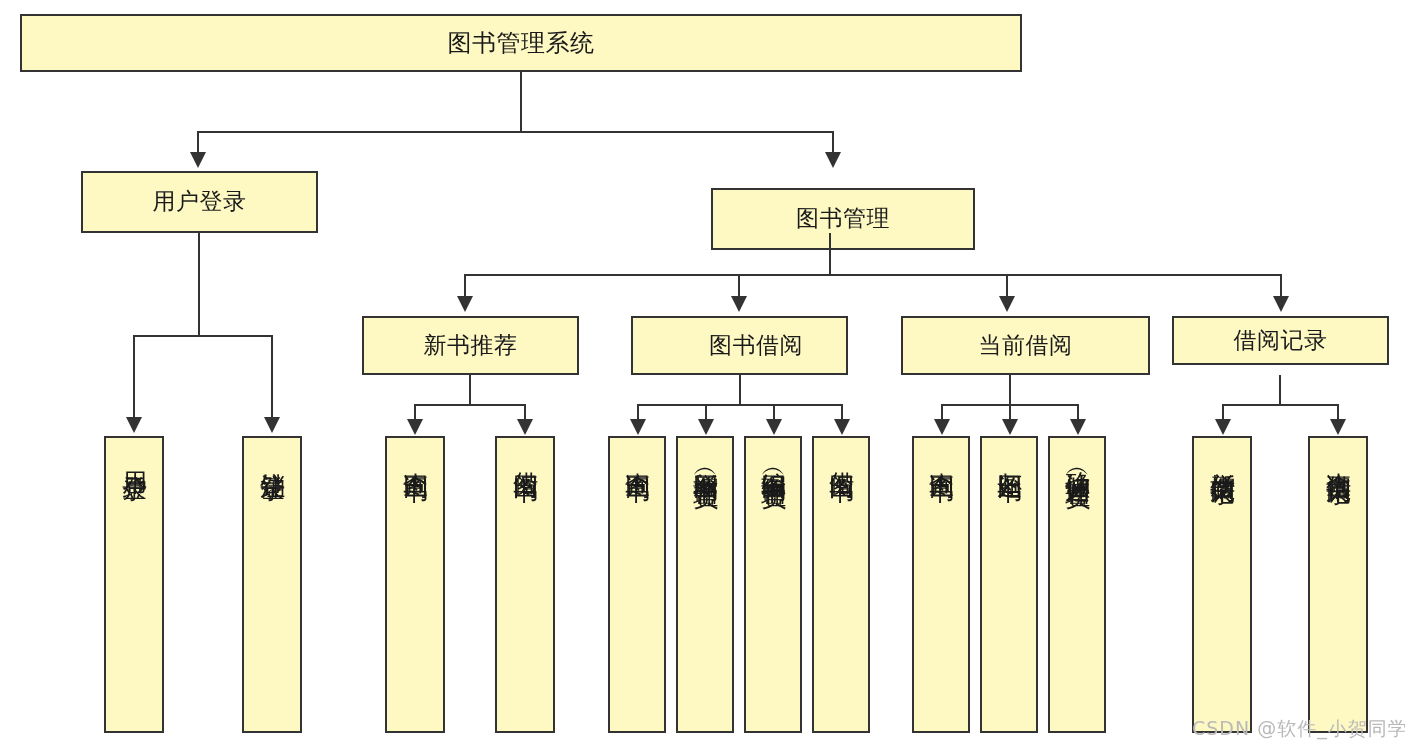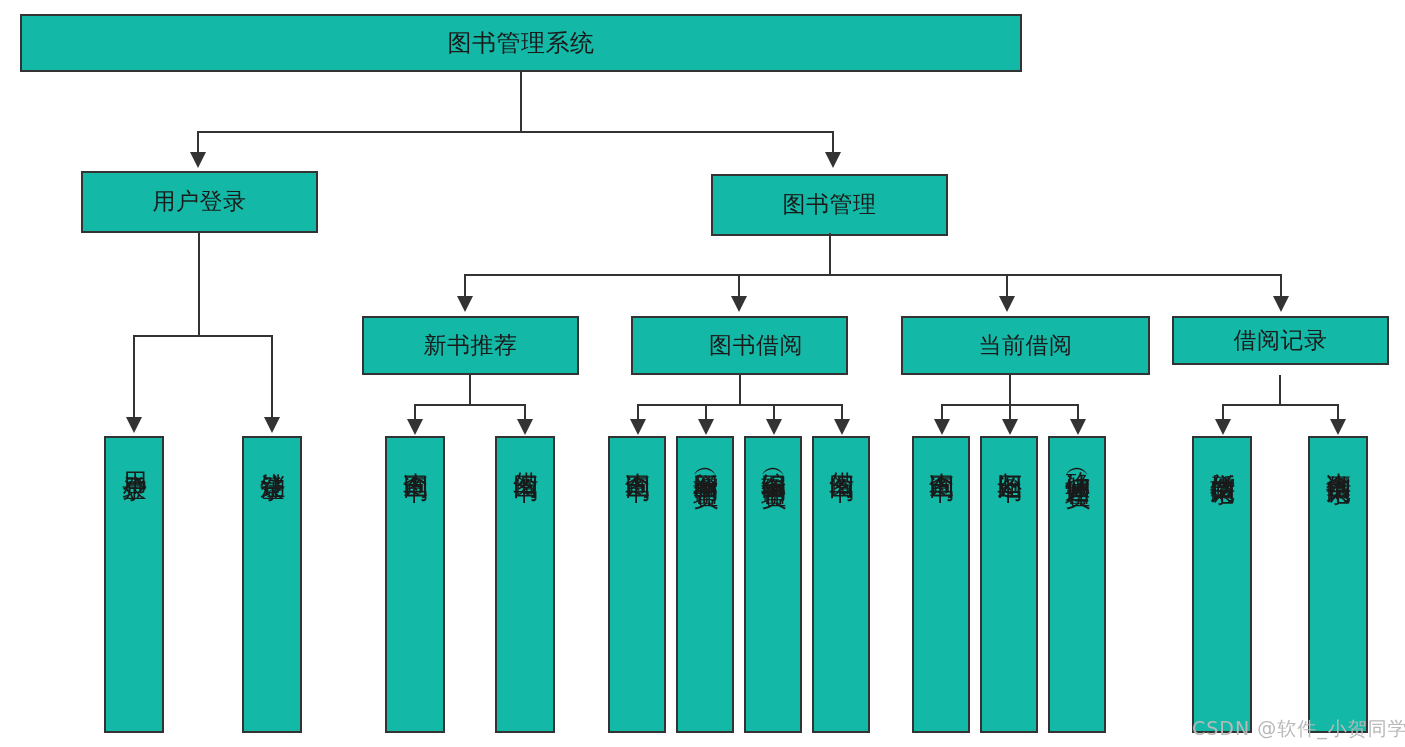--- a/index.html
+++ b/index.html
@@ -3,21 +3,21 @@
 <meta charset="utf-8">
 <style>
   html,body{margin:0;padding:0;background:#ffffff;}
   body{font-family:"DejaVu Sans","Liberation Sans",sans-serif;}
   #stage{position:relative;width:1405px;height:747px;background:#ffffff;overflow:hidden;}
 
   .node{
     position:absolute;
     box-sizing:border-box;
     border:2px solid #333333;
-    background:#14b8a6;
+    background:#fef9c3;
     display:flex;
     align-items:center;
     justify-content:center;
     color:#1a1a1a;
   }
   .node .lbl{
     display:block;
     text-align:center;
     line-height:1.18;
     letter-spacing:0.5px;
@@ -71,21 +71,21 @@
   <div class="edge h" style="left:197px;top:131px;width:637px;"></div>
 
   <div class="edge v" style="left:197px;top:131px;height:23px;"></div>
   <div class="arrow" style="left:190px;top:152px;"></div>
   <div class="edge v" style="left:832px;top:131px;height:23px;"></div>
   <div class="arrow" style="left:825px;top:152px;"></div>
 
   <div class="node h-node" style="left:81px;top:171px;width:237px;height:62px;">
     <span class="lbl">用户登录</span>
   </div>
-  <div class="node h-node" style="left:711px;top:174px;width:237px;height:62px;">
+  <div class="node h-node" style="left:711px;top:188px;width:264px;height:62px;">
     <span class="lbl">图书管理</span>
   </div>
 
   <div class="edge v" style="left:198px;top:233px;height:103px;"></div>
   <div class="edge h" style="left:133px;top:335px;width:139px;"></div>
   <div class="edge v" style="left:133px;top:335px;height:83px;"></div>
   <div class="arrow" style="left:126px;top:417px;"></div>
   <div class="edge v" style="left:271px;top:335px;height:83px;"></div>
   <div class="arrow" style="left:264px;top:417px;"></div>
 

